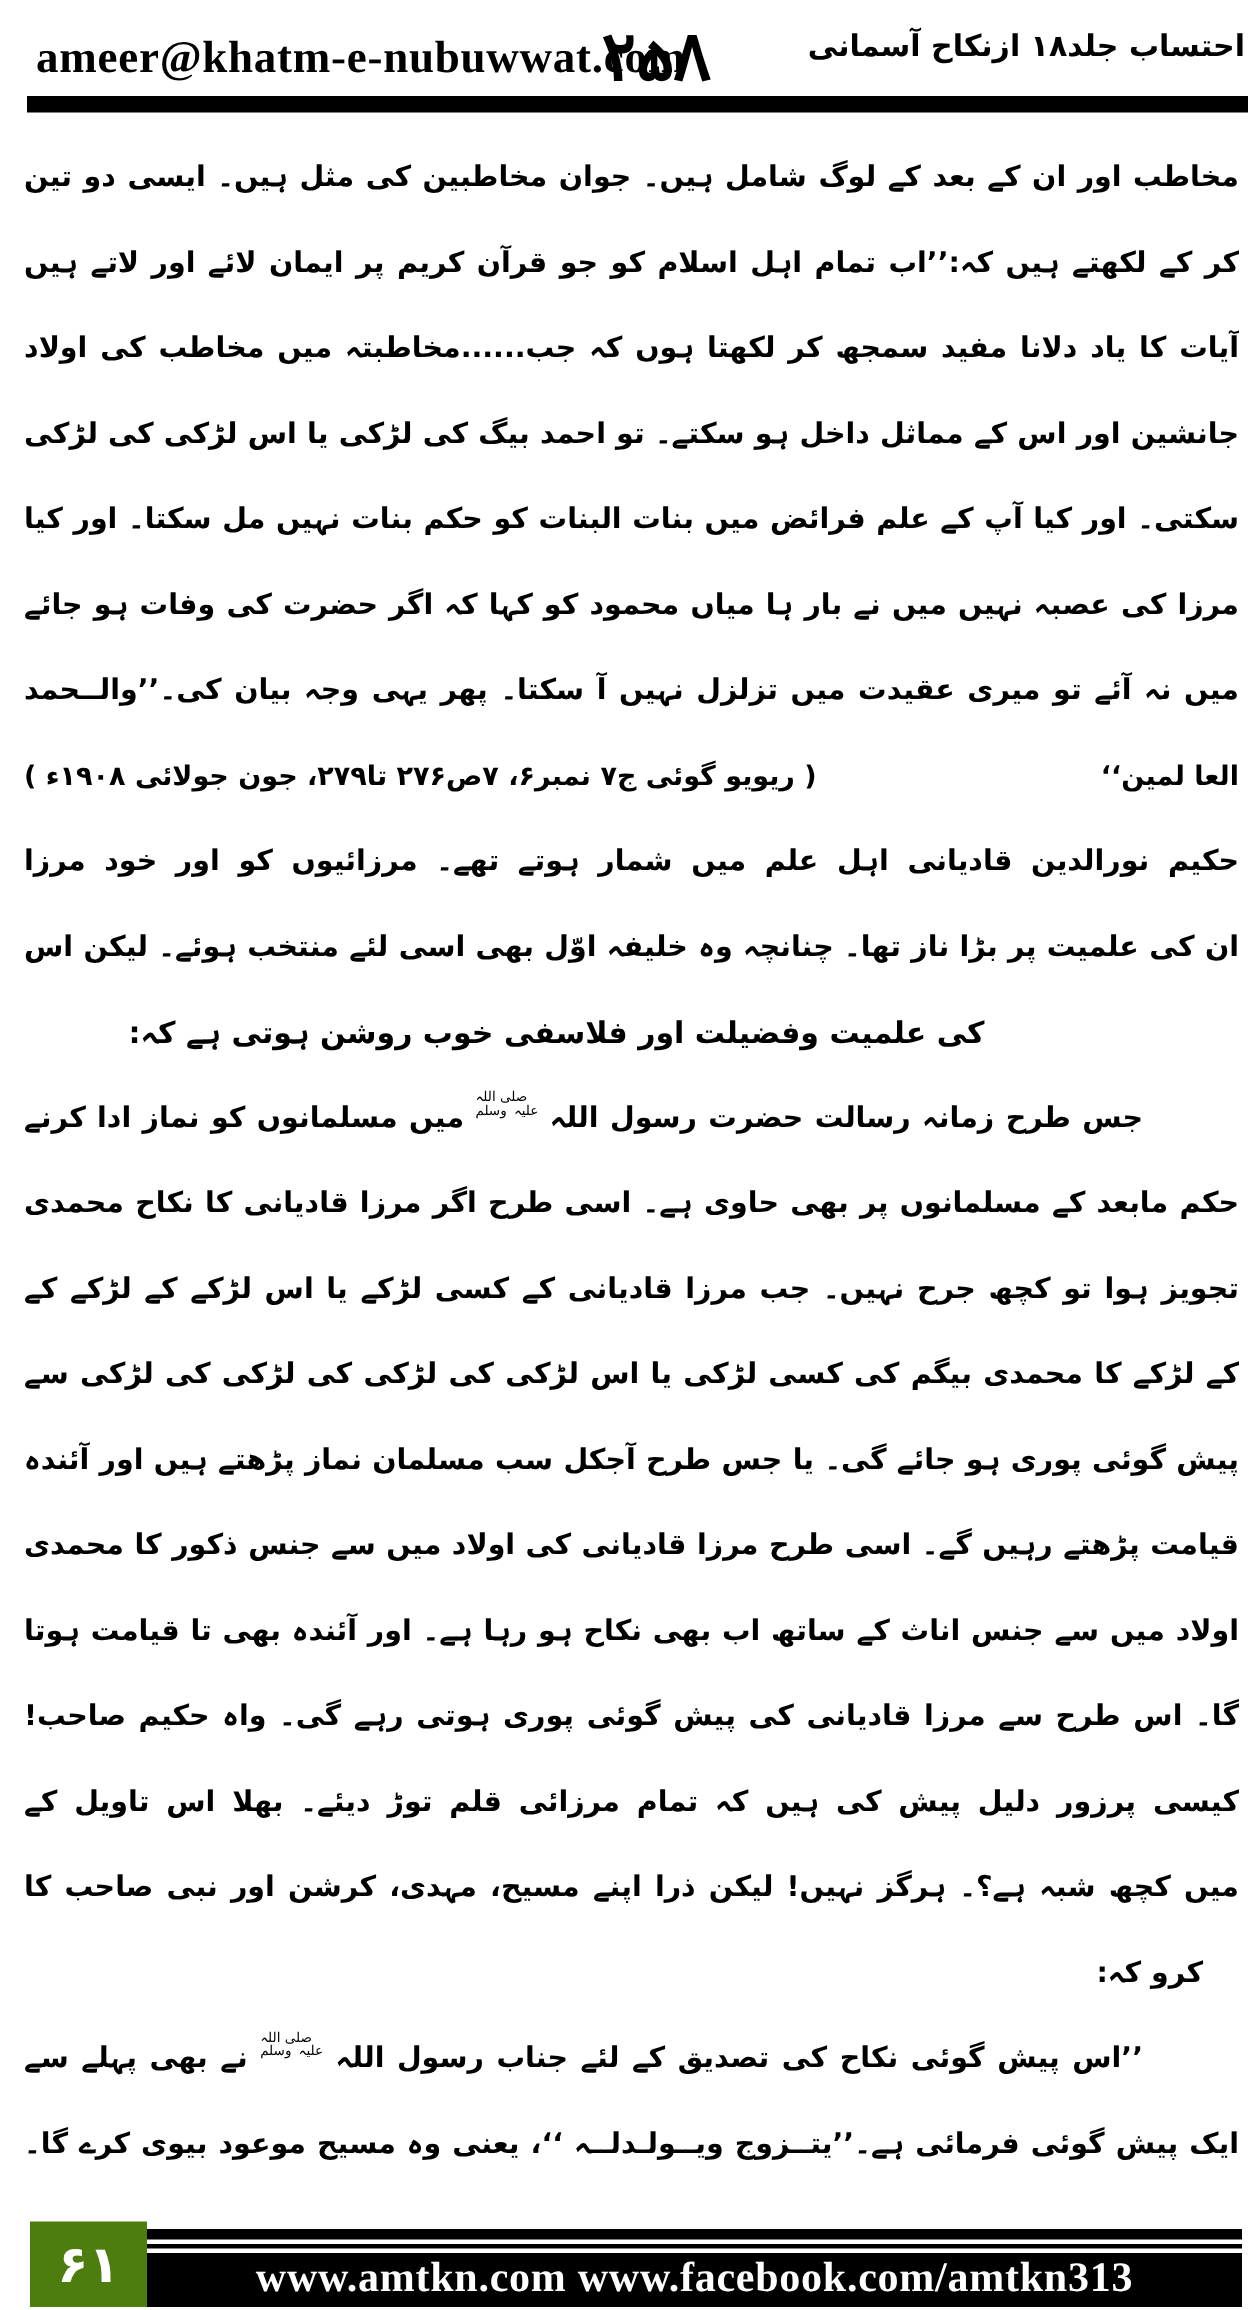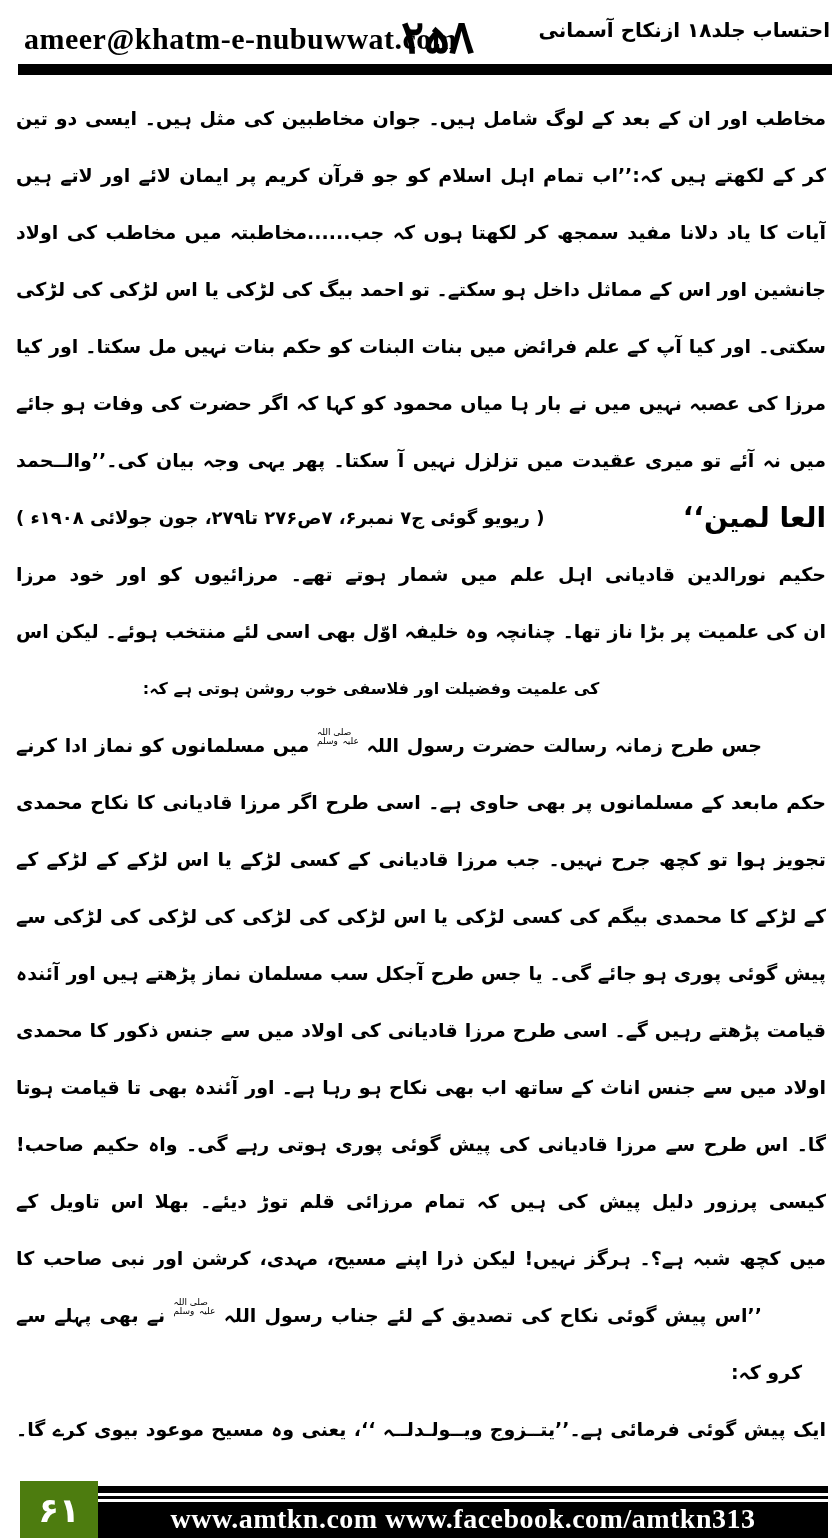--- a/index.html
+++ b/index.html
@@ -27,24 +27,24 @@
 
   
   .body-text { position:absolute; top:90px; left:16px; right:14px; direction:rtl; }
   .line {
     height:57px; line-height:57px; overflow:hidden;
     font-size:19px; font-weight:bold;
     text-align:justify; text-align-last:justify;
     white-space:normal;
   }
   .line.indent { padding-right:64px; }
-  .line.center { text-align:center; text-align-last:center; padding-right:100px; font-size:16px; }
+  .line.center { text-align:center; text-align-last:center; padding-right:100px; font-size:20px; }
   .line.right-short { text-align:right; text-align-last:right; padding-right:24px; }
   .line.ref { display:flex; justify-content:space-between; align-items:center; text-align:right; text-align-last:right; }
-  .ref-end  { font-size:28px; }
+  .ref-end  { font-size:18px; }
   .ref-cite { font-size:18px; font-weight:bold; }
   .saw {
     display:inline-block; width:42px; font-size:9px; line-height:9px;
     font-weight:normal; text-align:left; vertical-align:8px; white-space:normal;
   }
 
   
   .footer { position:absolute; top:1478px; left:0; right:0; height:62px; }
   .footer-pagebox {
     position:absolute; left:20px; top:3px; width:78px; height:57px; background:#4d7c0f;
@@ -91,22 +91,22 @@
     <div class="line indent">جس طرح زمانہ رسالت حضرت رسول اللہ <span class="saw">صلی اللہ علیہ وسلم</span> میں مسلمانوں کو نماز ادا کرنے کا وہ</div>
     <div class="line">حکم مابعد کے مسلمانوں پر بھی حاوی ہے۔ اسی طرح اگر مرزا قادیانی کا نکاح محمدی بیگم سے</div>
     <div class="line">تجویز ہوا تو کچھ جرح نہیں۔ جب مرزا قادیانی کے کسی لڑکے یا اس لڑکے کے لڑکے کے لڑکے</div>
     <div class="line">کے لڑکے کا محمدی بیگم کی کسی لڑکی یا اس لڑکی کی لڑکی کی لڑکی کی لڑکی سے نکاح ہو جائے گا تو یہ</div>
     <div class="line">پیش گوئی پوری ہو جائے گی۔ یا جس طرح آجکل سب مسلمان نماز پڑھتے ہیں اور آئندہ بھی تا</div>
     <div class="line">قیامت پڑھتے رہیں گے۔ اسی طرح مرزا قادیانی کی اولاد میں سے جنس ذکور کا محمدی بیگم کی</div>
     <div class="line">اولاد میں سے جنس اناث کے ساتھ اب بھی نکاح ہو رہا ہے۔ اور آئندہ بھی تا قیامت ہوتا رہے</div>
     <div class="line">گا۔ اس طرح سے مرزا قادیانی کی پیش گوئی پوری ہوتی رہے گی۔ واہ حکیم صاحب! ماشاءاللہ</div>
     <div class="line">کیسی پرزور دلیل پیش کی ہیں کہ تمام مرزائی قلم توڑ دیئے۔ بھلا اس تاویل کے لاجواب ہونے</div>
     <div class="line">میں کچھ شبہ ہے؟۔ ہرگز نہیں! لیکن ذرا اپنے مسیح، مہدی، کرشن اور نبی صاحب کا اقرار تو ملاحظہ</div>
+    <div class="line right-short">کرو کہ:</div>
     <div class="line indent">’’اس پیش گوئی نکاح کی تصدیق کے لئے جناب رسول اللہ <span class="saw">صلی اللہ علیہ وسلم</span> نے بھی پہلے سے</div>
-    <div class="line right-short">کرو کہ:</div>
     <div class="line">ایک پیش گوئی فرمائی ہے۔’’یتــزوج ویــولـدلــہ ‘‘، یعنی وہ مسیح موعود بیوی کرے گا۔ اور</div>
   </div>
 
   <div class="footer">
     <div class="footer-pagebox">۶۱</div>
     <div class="footer-bar">
       <div class="pinstripe p1"></div>
       <div class="pinstripe p2"></div>
       <div class="footer-links">www.amtkn.com www.facebook.com/amtkn313 www.emaktaba.info</div>
     </div>

